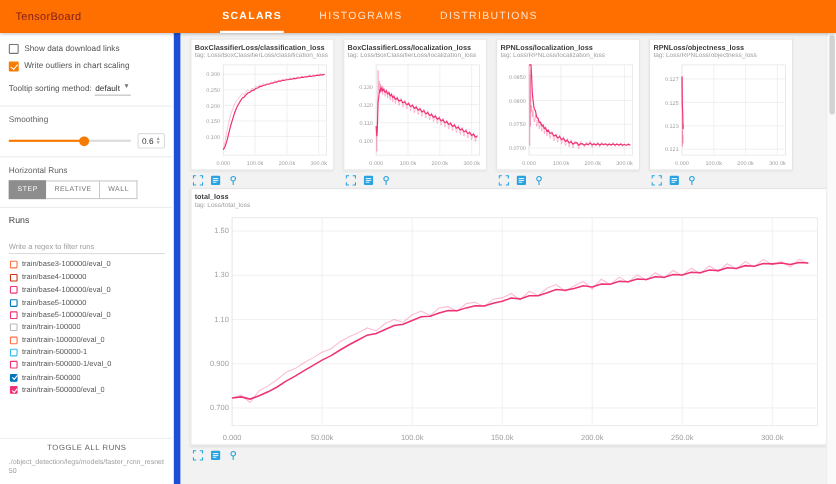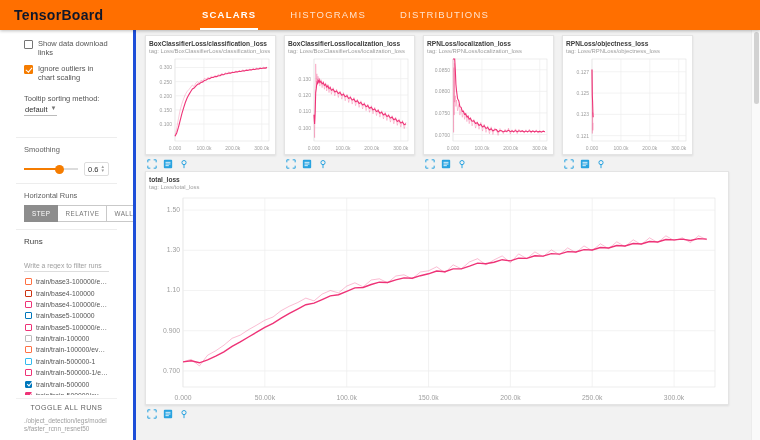--- a/index.html
+++ b/index.html
@@ -1,35 +1,35 @@
 <!DOCTYPE html>
 <html><head>
 <meta charset="utf-8">
 <style>
   *{box-sizing:border-box;margin:0;padding:0}
   html,body{width:760px;height:440px;overflow:hidden}
   body{font-family:"Liberation Sans",sans-serif;background:#f2f2f2;color:#444;font-size:8px}
 
   
   .header{height:30px;background:#ff6f00;display:flex;align-items:center;padding:0 14px;position:relative;z-index:10;box-shadow:0 1px 3px rgba(0,0,0,.25)}
-  .app-title{color:#0f172a;font-size:14px;font-weight:bold;width:186px;letter-spacing:.3px}
+  .app-title{color:#7f1d1d;font-size:10px;font-weight:normal;width:186px;letter-spacing:.3px}
   .tabs{display:flex;gap:30px;height:100%;align-items:center}
   .tab{color:rgba(255,255,255,.8);font-size:9.5px;letter-spacing:1.2px;height:100%;display:flex;align-items:center;border-bottom:2px solid transparent;cursor:pointer;padding:0 2px}
   .tab.active{color:#fff;font-weight:bold;border-bottom-color:#fff}
 
   .body{display:flex;height:410px}
 
   
-  .sidebar{width:136px;background:#fff;border-right:3px solid #1d4ed8;padding:9px 24px 4px;display:flex;flex-direction:column;overflow:hidden;flex:none}
+  .sidebar{width:164px;background:#fff;border-right:6px solid #1d4ed8;padding:9px 8px 4px;display:flex;flex-direction:column;overflow:hidden;flex:none}
   .cb-row{display:flex;align-items:flex-start;gap:5px;margin-bottom:6px;cursor:pointer}
   .cb{width:9px;height:9px;border:1.5px solid #757575;border-radius:1px;flex:none;position:relative;background:#fff;margin-top:1px}
   .cb.checked{background:#f57c00;border-color:#f57c00}
   .cb.checked::after{content:"";position:absolute;left:2px;top:0px;width:2.5px;height:5px;border:solid #fff;border-width:0 1.5px 1.5px 0;transform:rotate(40deg)}
   .cb-label{font-size:7.5px;color:#555;line-height:1.25}
-  .tooltip-row{font-size:7.5px;color:#555;margin:4px 0 14px;line-height:1.5}
+  .tooltip-row{font-size:7.5px;color:#555;margin:4px 0 2px;line-height:1.5}
   .select{display:inline-flex;gap:3px;border-bottom:1px solid #bbb;padding:0 1px;color:#333;cursor:pointer}
   .caret{font-size:6px;color:#757575}
   .divider{border-top:1px solid #ededed;margin:7px -8px 7px}
   .section-label{font-size:7.5px;color:#616161}
   .slider-row{display:flex;align-items:center;gap:6px;margin-top:8px}
   .slider-track{position:relative;flex:1;height:2px;background:linear-gradient(to right,#f57c00 60%,#dcdcdc 60%);cursor:pointer}
   .slider-thumb{position:absolute;left:58%;top:-3.5px;width:9px;height:9px;border-radius:50%;background:#f57c00}
   .num-box{border:1px solid #ddd;border-radius:2px;padding:1.5px 3px;font-size:7.5px;color:#333;display:flex;align-items:center;gap:2px}
   .spin{display:flex;flex-direction:column;font-size:4.5px;color:#9e9e9e;line-height:.9}
   .axis-group{display:flex;margin-top:5px}
@@ -85,21 +85,21 @@
 <div class="body">
 
   <aside class="sidebar">
     <div id="cb-rows">
         <label class="cb-row">
           <span class="cb"></span>
           <span class="cb-label">Show data download links</span>
         </label>
         <label class="cb-row">
           <span class="cb checked"></span>
-          <span class="cb-label">Ignore outliers in chart scaling</span>
+          <span class="cb-label">Write outliers in chart scaling</span>
         </label>
       </div>
 
     <div class="tooltip-row">
       <span>Tooltip sorting method:</span>
       <span class="select">
         <span>default</span>
         <span class="caret">▼</span>
       </span>
     </div>

